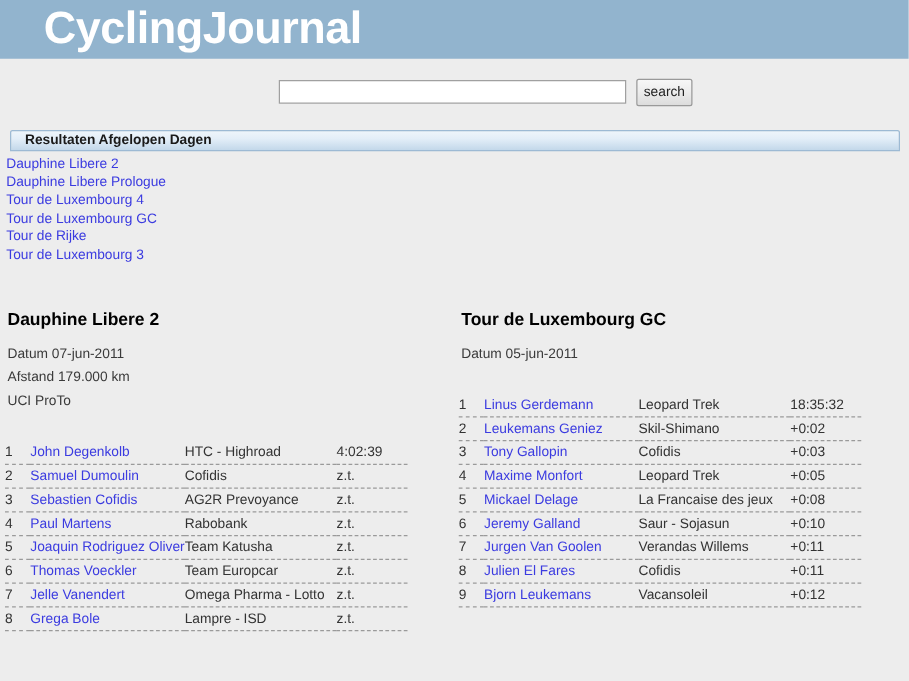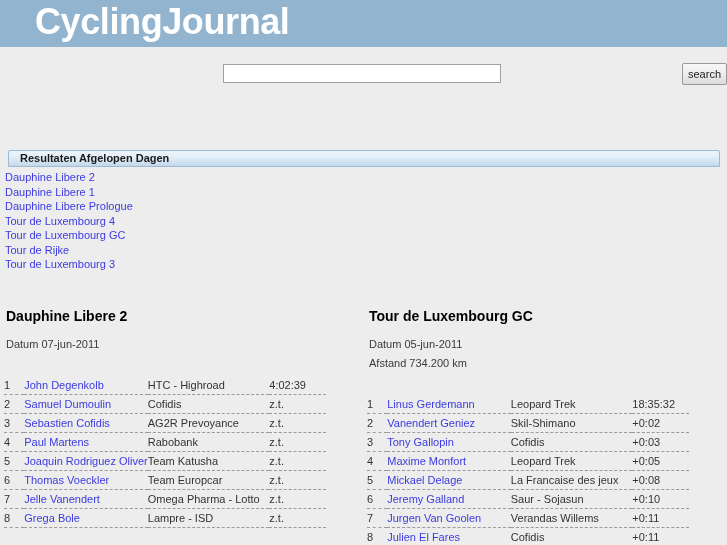--- a/index.html
+++ b/index.html
@@ -34,21 +34,21 @@
     line-height: 48px;
     white-space: nowrap;
   }
 
   
   .search-strip {
     height: 53px;
     background: #ededed;
     display: flex;
     align-items: center;
-    justify-content: space-between;
+    justify-content: flex-start;
     padding-left: 223px;
     box-sizing: border-box;
   }
   .search-input {
     width: 278px;
     height: 19px;
     box-sizing: border-box;
     border: 1px solid #a0a0a0;
     background: #ffffff;
     font-family: "Liberation Sans", sans-serif;
@@ -75,21 +75,20 @@
   .section-bar-wrap {
     padding: 4px 7px 0 8px;
   }
   .section-bar {
     height: 17px;
     box-sizing: border-box;
     border: 1px solid #9dbad4;
     border-radius: 2px 2px 0 0;
     background: linear-gradient(to bottom, #eef5fb 0%, #e3eef8 40%, #c3d8ea 100%);
     position: relative;
-    margin-top: 46px;
   }
   .section-bar .section-label {
     position: absolute;
     left: 11px;
     top: 1px;
     font-size: 11px;
     font-weight: bold;
     color: #1a1a1a;
     white-space: nowrap;
   }
@@ -171,33 +170,34 @@
 </div>
 
 <div class="section-bar-wrap">
   <div class="section-bar">
     <span class="section-label">Resultaten Afgelopen Dagen</span>
   </div>
 </div>
 
 <div class="recent-list">
   <a href="#">Dauphine Libere 2</a>
-  <a href="#">Dauphine Libere 1</a>
   <a href="#">Dauphine Libere Prologue</a>
   <a href="#">Tour de Luxembourg 4</a>
   <a href="#">Tour de Luxembourg GC</a>
   <a href="#">Tour de Rijke</a>
   <a href="#">Tour de Luxembourg 3</a>
 </div>
 
 <div class="results-row">
 
   <div class="result-col left">
     <div class="race-title">Dauphine Libere 2</div>
     <div class="race-meta">Datum 07-jun-2011</div>
+    <div class="race-meta">Afstand 179.000 km</div>
+    <div class="race-meta">UCI ProTo</div>
 
     <table class="results">
       <tbody>
         <tr>
           <td class="c-rank">1</td>
           <td class="c-rider"><a href="#">John Degenkolb</a></td>
           <td class="c-team">HTC - Highroad</td>
           <td class="c-time">4:02:39</td>
         </tr>
         <tr>
@@ -242,33 +242,32 @@
           <td class="c-team">Lampre - ISD</td>
           <td class="c-time">z.t.</td>
         </tr>
       </tbody>
     </table>
   </div>
 
   <div class="result-col right">
     <div class="race-title">Tour de Luxembourg GC</div>
     <div class="race-meta">Datum 05-jun-2011</div>
-    <div class="race-meta">Afstand 734.200 km</div>
 
     <table class="results">
       <tbody>
         <tr>
           <td class="c-rank">1</td>
           <td class="c-rider"><a href="#">Linus Gerdemann</a></td>
           <td class="c-team">Leopard Trek</td>
           <td class="c-time">18:35:32</td>
         </tr>
         <tr>
           <td class="c-rank">2</td>
-          <td class="c-rider"><a href="#">Vanendert Geniez</a></td>
+          <td class="c-rider"><a href="#">Leukemans Geniez</a></td>
           <td class="c-team">Skil-Shimano</td>
           <td class="c-time">+0:02</td>
         </tr>
         <tr>
           <td class="c-rank">3</td>
           <td class="c-rider"><a href="#">Tony Gallopin</a></td>
           <td class="c-team">Cofidis</td>
           <td class="c-time">+0:03</td>
         </tr>
         <tr>

